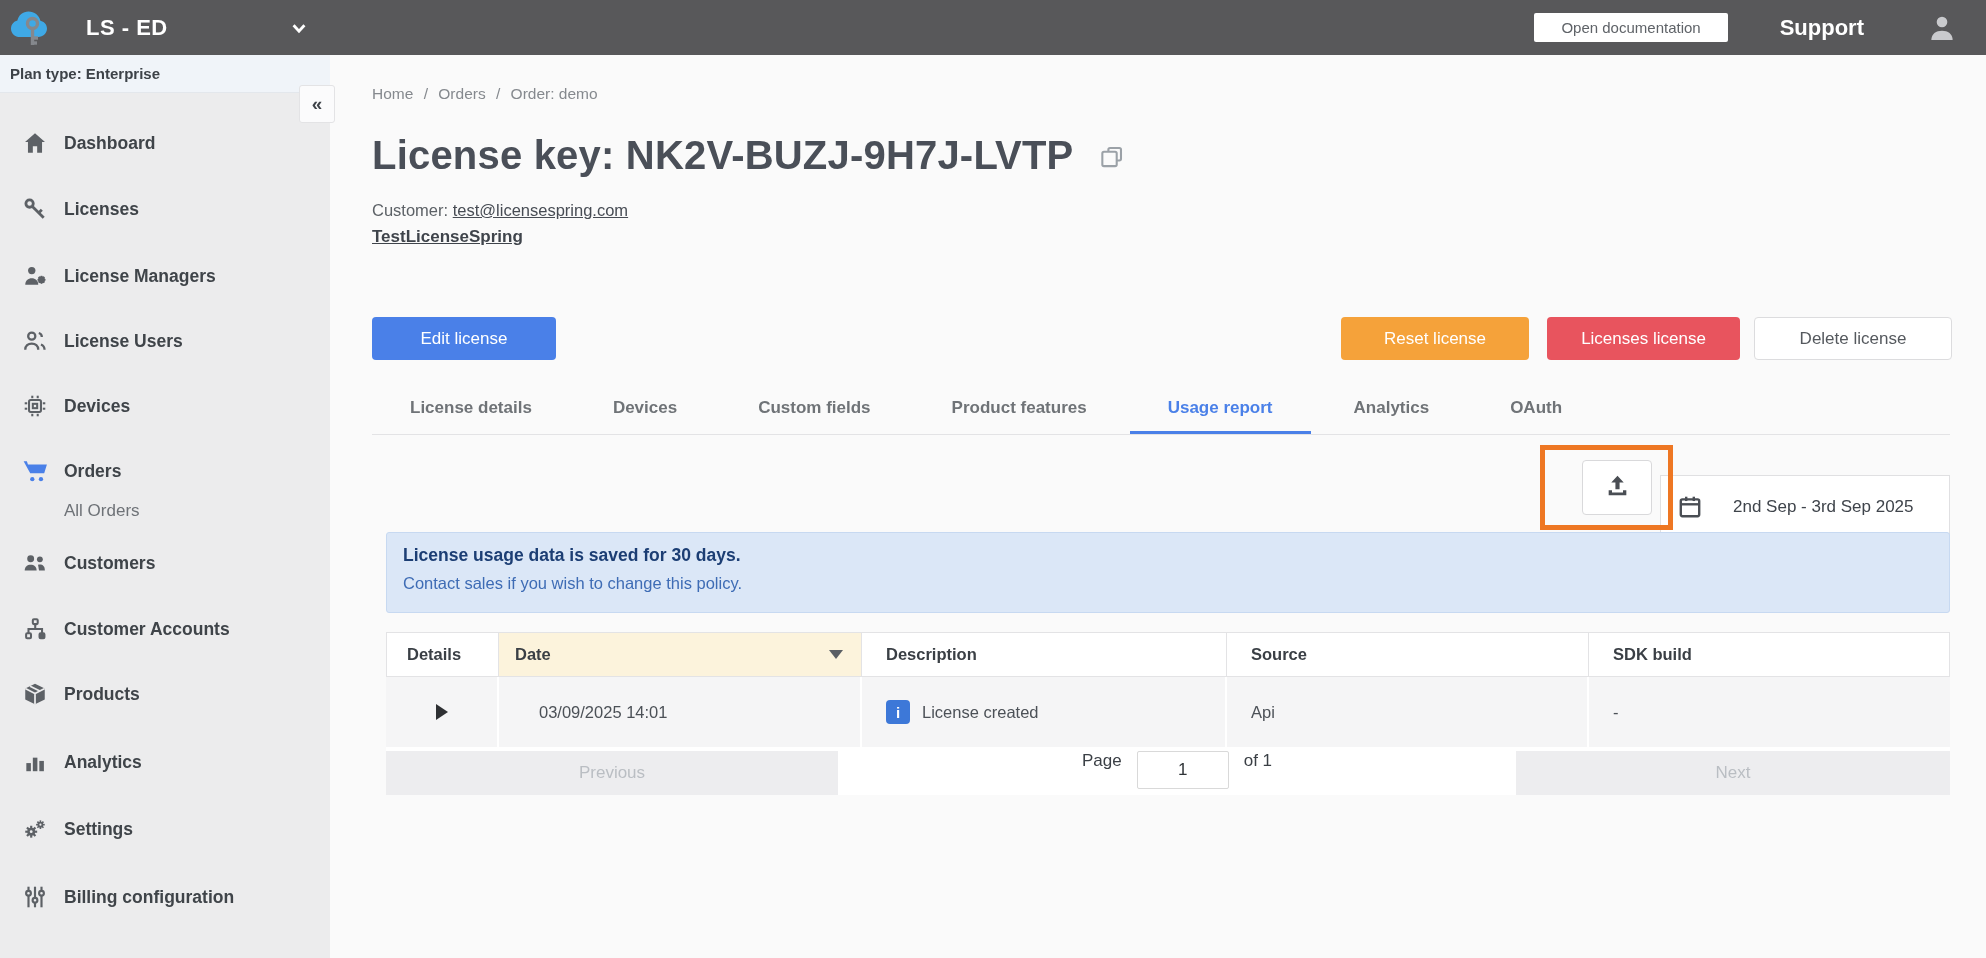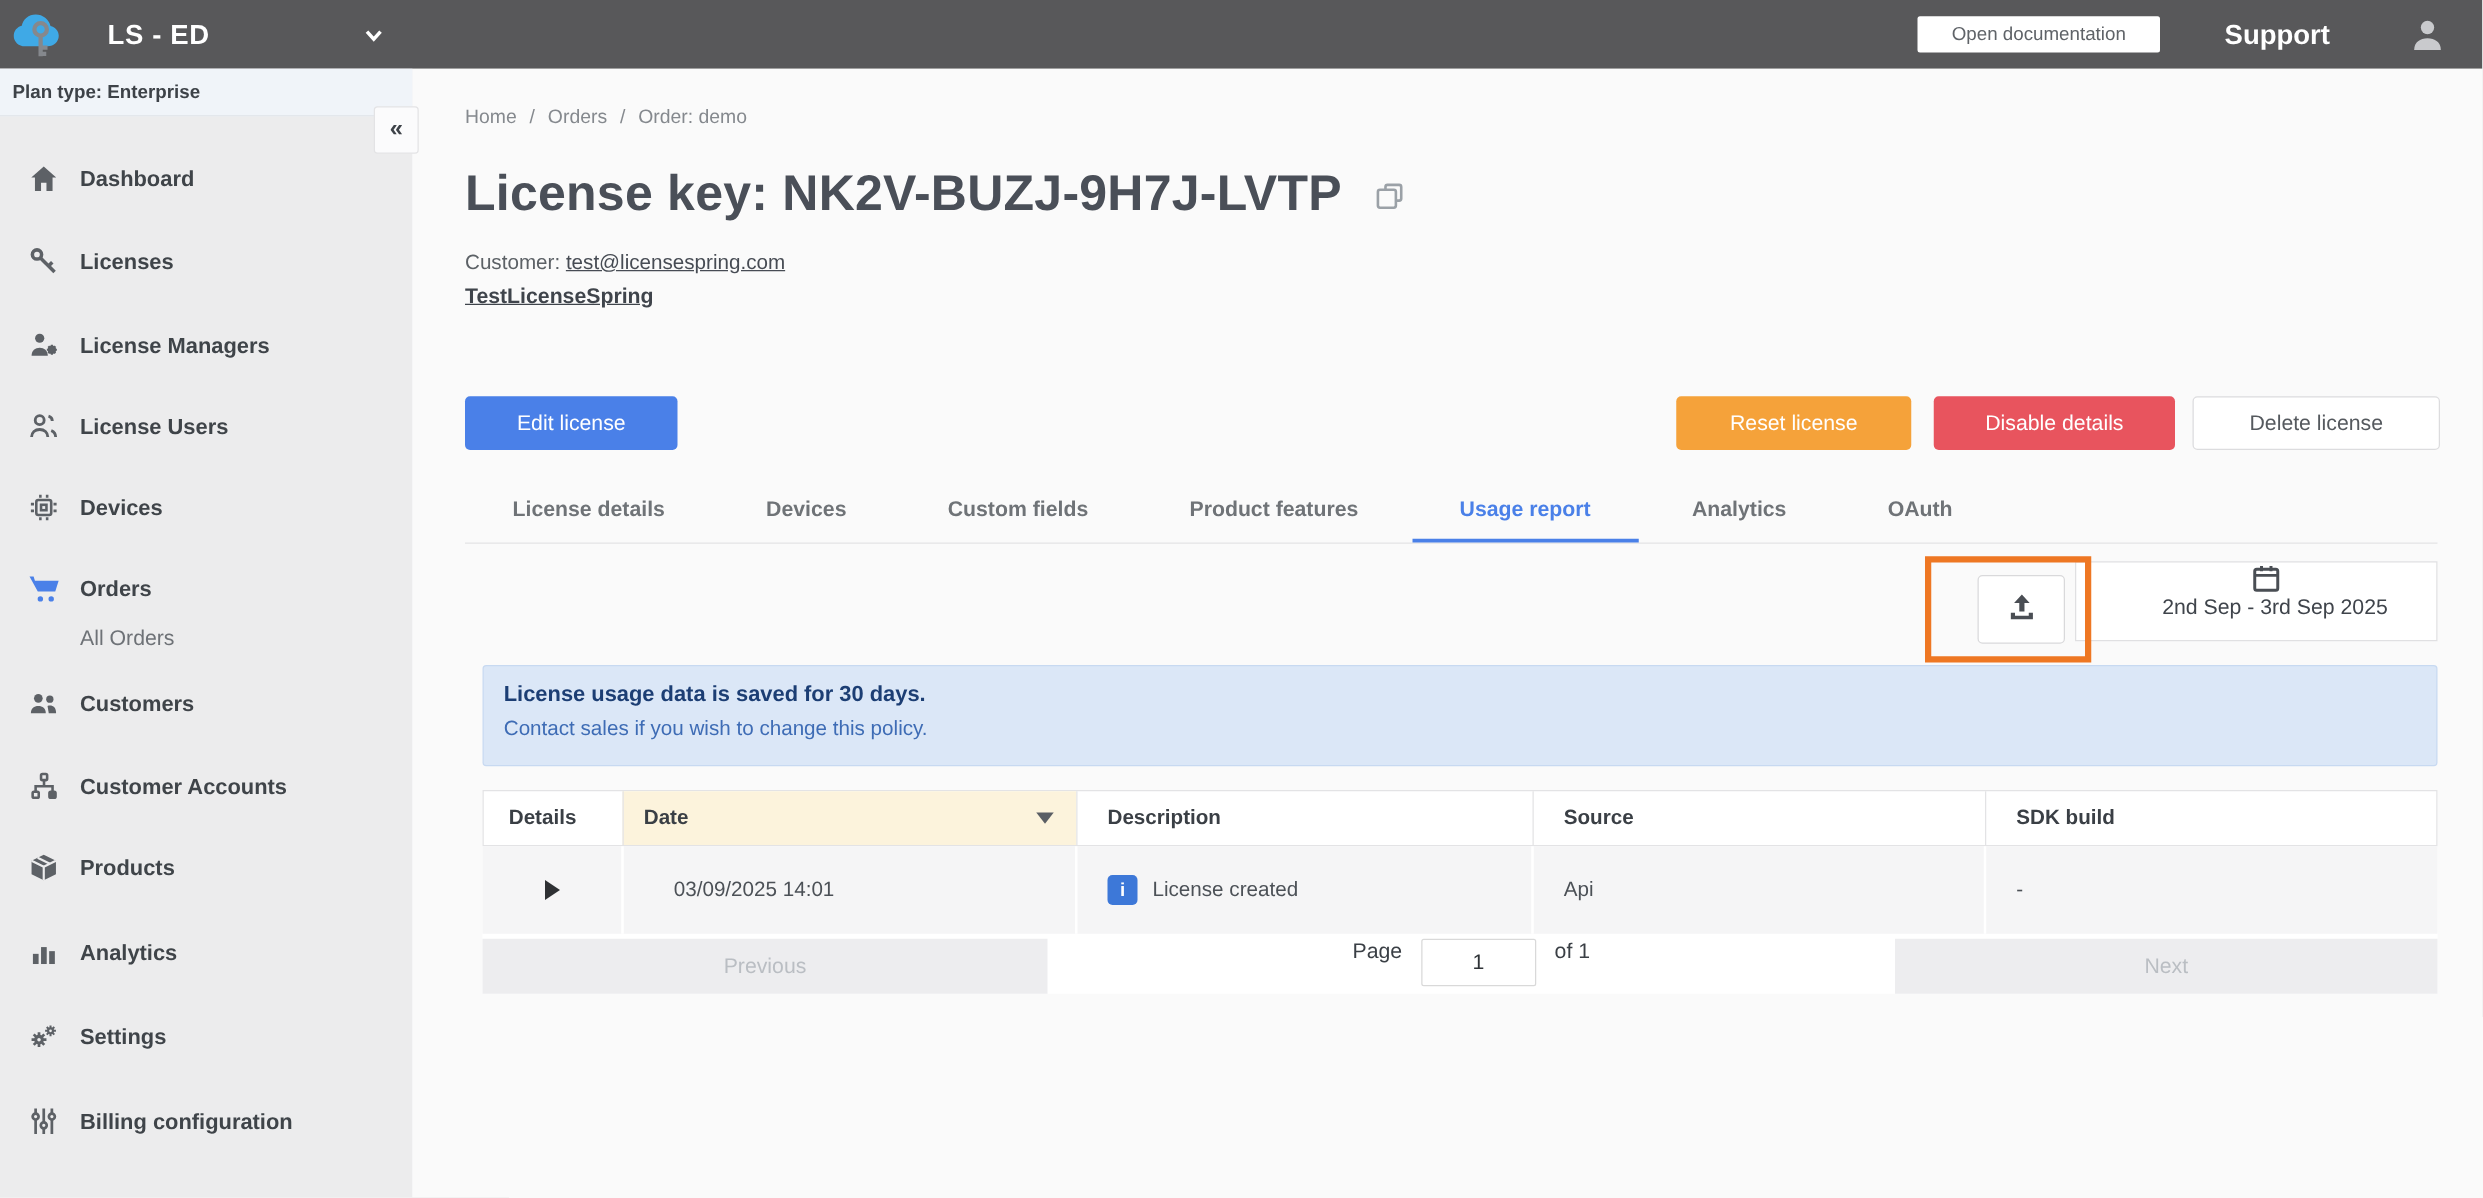--- a/index.html
+++ b/index.html
@@ -41,39 +41,39 @@
   .page-title-row{position:absolute;left:42px;top:78px;display:flex;align-items:center;}
   .page-title{font-size:40px;font-weight:bold;color:#4a4f58;letter-spacing:.2px;}
   .copy-btn{margin-left:26px;margin-top:4px;cursor:pointer;display:flex;}
   .cust-line1{position:absolute;left:42px;top:146px;font-size:16.5px;color:#5c6166;}
   .cust-line1 a{color:#474c54;text-decoration:underline;cursor:pointer;}
   .cust-line2{position:absolute;left:42px;top:172px;font-size:17px;font-weight:bold;
               color:#3f444b;text-decoration:underline;cursor:pointer;}
 
   .btn{position:absolute;top:262px;height:43px;border:none;border-radius:4px;font-size:17px;
        font-family:inherit;color:#fff;cursor:pointer;}
-  .btn-edit{left:42px;width:170px;background:#4a80e8;}
+  .btn-edit{left:42px;width:184px;background:#4a80e8;}
   .btn-reset{left:1011px;width:188px;background:#f5a23a;}
   .btn-disable{left:1217px;width:193px;background:#e8545e;}
   .btn-delete{left:1424px;width:198px;background:#fff;color:#55595e;border:1px solid #dcdcde;}
 
   .tabs-row{position:absolute;left:42px;top:330px;width:1578px;height:49px;
             border-bottom:1px solid #e3e3e5;display:flex;gap:5px;}
   .tab{height:49px;line-height:46px;padding:0 38px;font-size:17px;font-weight:600;color:#6f7377;
        cursor:pointer;box-sizing:border-box;}
   .tab.active{color:#4a80e8;border-bottom:3px solid #4a80e8;}
 
   .export-highlight{position:absolute;left:1210px;top:390px;width:133px;height:85px;
                     border:5px solid #ee7723;box-sizing:border-box;pointer-events:none;z-index:4;}
   .export-btn{position:absolute;left:1252px;top:405px;width:68px;height:53px;background:#fff;
               border:1px solid #d9d9db;border-radius:4px;display:flex;align-items:center;
               justify-content:center;cursor:pointer;}
-  .date-box{position:absolute;left:1330px;top:394px;width:290px;height:64px;background:#fff;
+  .date-box{position:absolute;left:1330px;top:420px;width:290px;height:64px;background:#fff;
             border:1px solid #e0e0e2;box-sizing:border-box;display:flex;align-items:center;
-            cursor:pointer;flex-direction:column;}
+            cursor:pointer;}
   .date-box .cal{margin-left:16px;display:flex;}
   .date-text{margin-left:30px;font-size:17px;color:#3f444b;}
 
   .banner{position:absolute;left:56px;top:477px;width:1564px;height:81px;box-sizing:border-box;
           background:#dbe7f7;border:1px solid #c7d9f1;border-radius:3px;padding:12px 16px;}
   .banner-title{font-size:17.5px;font-weight:bold;color:#1c3e74;}
   .banner-sub{margin-top:8px;font-size:16.5px;color:#3e6cb5;}
 
   .table{position:absolute;left:56px;top:577px;width:1564px;background:#fff;}
   .thead{display:grid;grid-template-columns:111px 363px 365px 362px 363px;height:45px;
@@ -338,21 +338,21 @@
     </div>
 
     <div class="cust-line1">
       <span>Customer:</span>
       <a>test@licensespring.com</a>
     </div>
     <div class="cust-line2">TestLicenseSpring</div>
 
     <button class="btn btn-edit">Edit license</button>
     <button class="btn btn-reset">Reset license</button>
-    <button class="btn btn-disable">Disable details</button>
+    <button class="btn btn-disable">Licenses license</button>
     <button class="btn btn-delete">Delete license</button>
 
     <div class="tabs-row">
       <div class="tab">License details</div>
       <div class="tab">Devices</div>
       <div class="tab">Custom fields</div>
       <div class="tab">Product features</div>
       <div class="tab active">Usage report</div>
       <div class="tab">Analytics</div>
       <div class="tab">OAuth</div>

